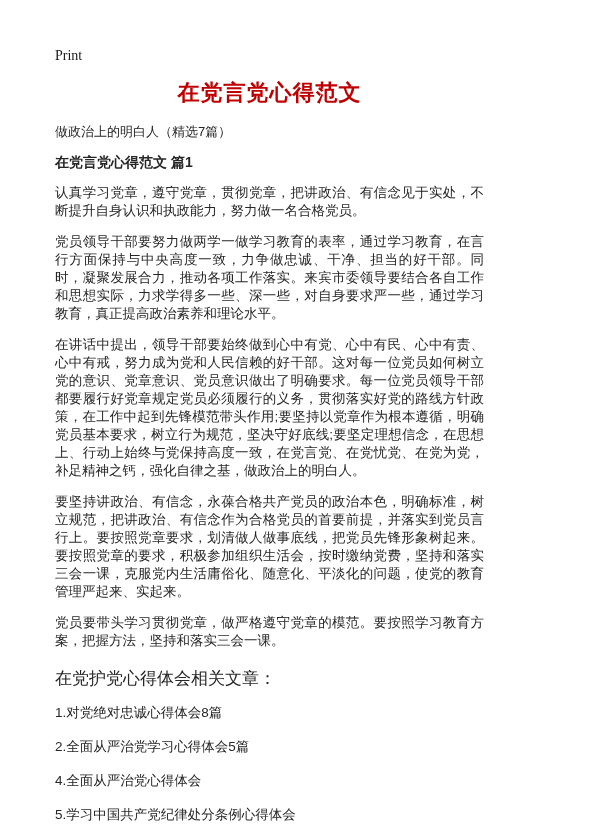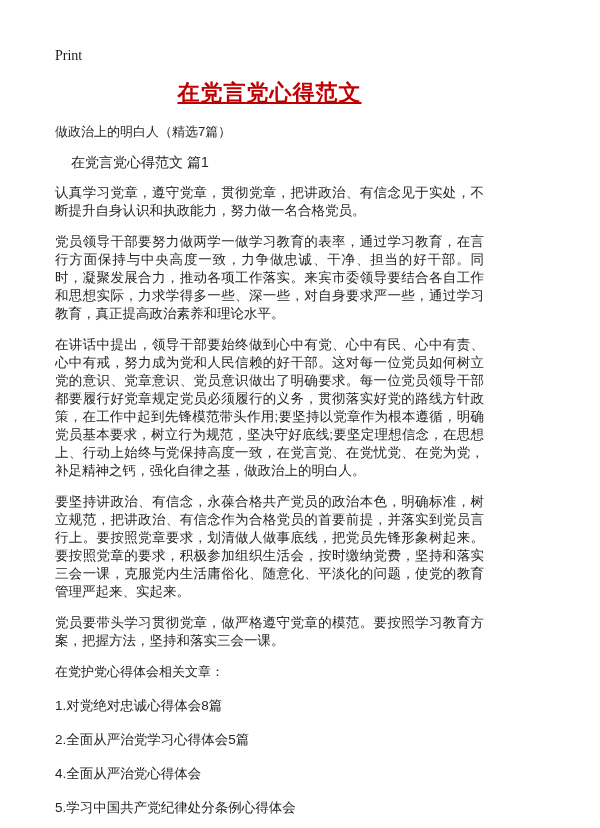--- a/index.html
+++ b/index.html
@@ -34,50 +34,50 @@
     letter-spacing: 1px;
     line-height: 26px;
   }
   .subtitle {
     font-size: 13px;
     line-height: 17px;
     margin: 0 0 14px 0;
   }
   .section-heading {
     font-size: 14px;
-    font-weight: normal;
+    font-weight: bold;
     line-height: 17px;
-    margin: 0 0 13px 16px;
+    margin: 0 0 13px 0;
   }
   p.body {
     font-size: 13.5px;
     line-height: 18px;
     margin: 0 0 13px 0;
     text-align: justify;
   }
   .related-heading {
-    font-size: 13px;
+    font-size: 17px;
     line-height: 18px;
-    margin: 13px 0 14px 0;
+    margin: 20px 0 14px 0;
   }
   p.related-item {
     font-size: 13.5px;
     line-height: 18px;
     margin: 16px 0 14px 0;
     cursor: pointer;
   }
 </style>
 </head>
 <body>
 
 <div class="page">
 
   <div class="print">Print</div>
 
-  <h1 class="title" style="color: rgb(192, 0, 0); text-decoration: underline;">在党言党心得范文</h1>
+  <h1 class="title" style="color: rgb(192, 0, 0);">在党言党心得范文</h1>
 
   <div class="subtitle">做政治上的明白人（精选7篇）</div>
 
   <div class="section-heading">在党言党心得范文 篇1</div>
 
   <p class="body">认真学习党章，遵守党章，贯彻党章，把讲政治、有信念见于实处，不断提升自身认识和执政能力，努力做一名合格党员。</p>
   <p class="body">党员领导干部要努力做两学一做学习教育的表率，通过学习教育，在言行方面保持与中央高度一致，力争做忠诚、干净、担当的好干部。同时，凝聚发展合力，推动各项工作落实。来宾市委领导要结合各自工作和思想实际，力求学得多一些、深一些，对自身要求严一些，通过学习教育，真正提高政治素养和理论水平。</p>
   <p class="body">在讲话中提出，领导干部要始终做到心中有党、心中有民、心中有责、心中有戒，努力成为党和人民信赖的好干部。这对每一位党员如何树立党的意识、党章意识、党员意识做出了明确要求。每一位党员领导干部都要履行好党章规定党员必须履行的义务，贯彻落实好党的路线方针政策，在工作中起到先锋模范带头作用;要坚持以党章作为根本遵循，明确党员基本要求，树立行为规范，坚决守好底线;要坚定理想信念，在思想上、行动上始终与党保持高度一致，在党言党、在党忧党、在党为党，补足精神之钙，强化自律之基，做政治上的明白人。</p>
   <p class="body">要坚持讲政治、有信念，永葆合格共产党员的政治本色，明确标准，树立规范，把讲政治、有信念作为合格党员的首要前提，并落实到党员言行上。要按照党章要求，划清做人做事底线，把党员先锋形象树起来。要按照党章的要求，积极参加组织生活会，按时缴纳党费，坚持和落实三会一课，克服党内生活庸俗化、随意化、平淡化的问题，使党的教育管理严起来、实起来。</p>
   <p class="body">党员要带头学习贯彻党章，做严格遵守党章的模范。要按照学习教育方案，把握方法，坚持和落实三会一课。</p>

